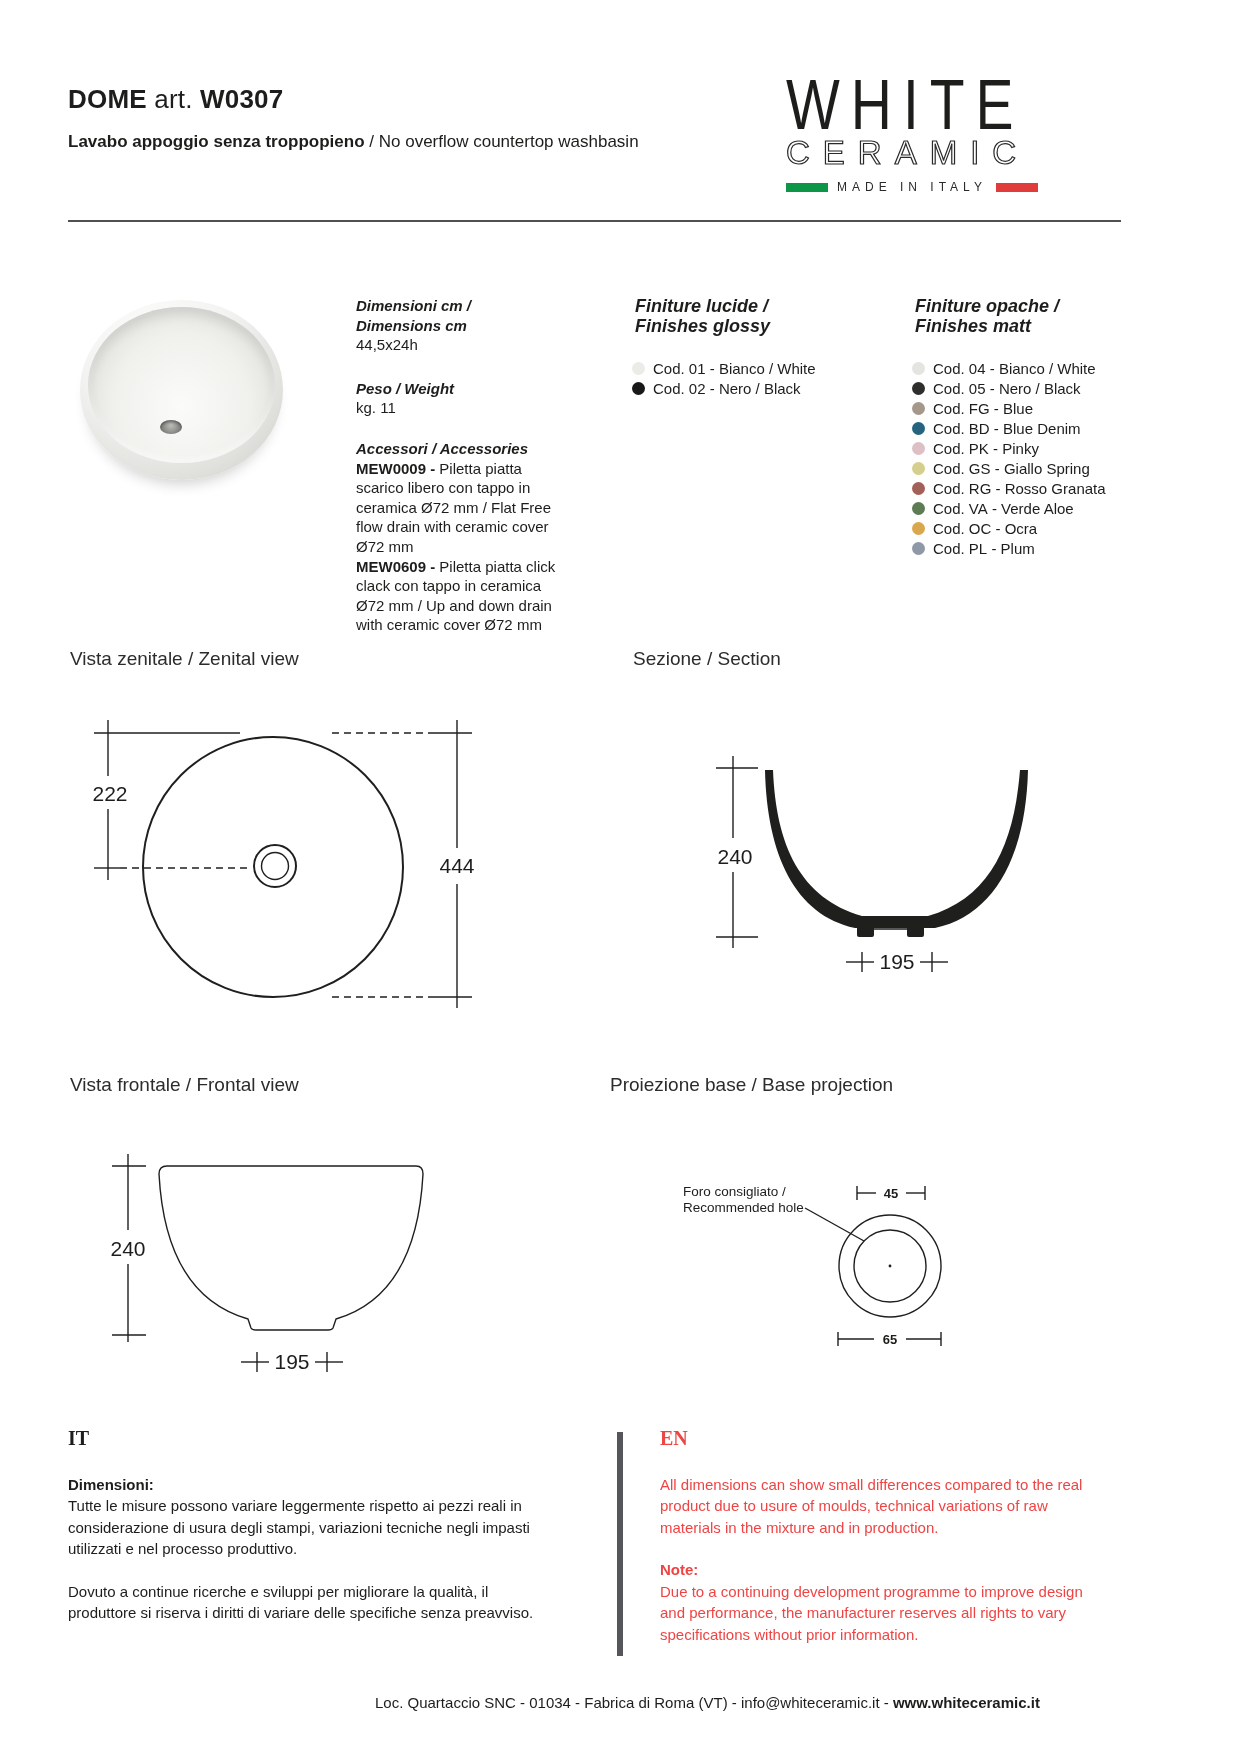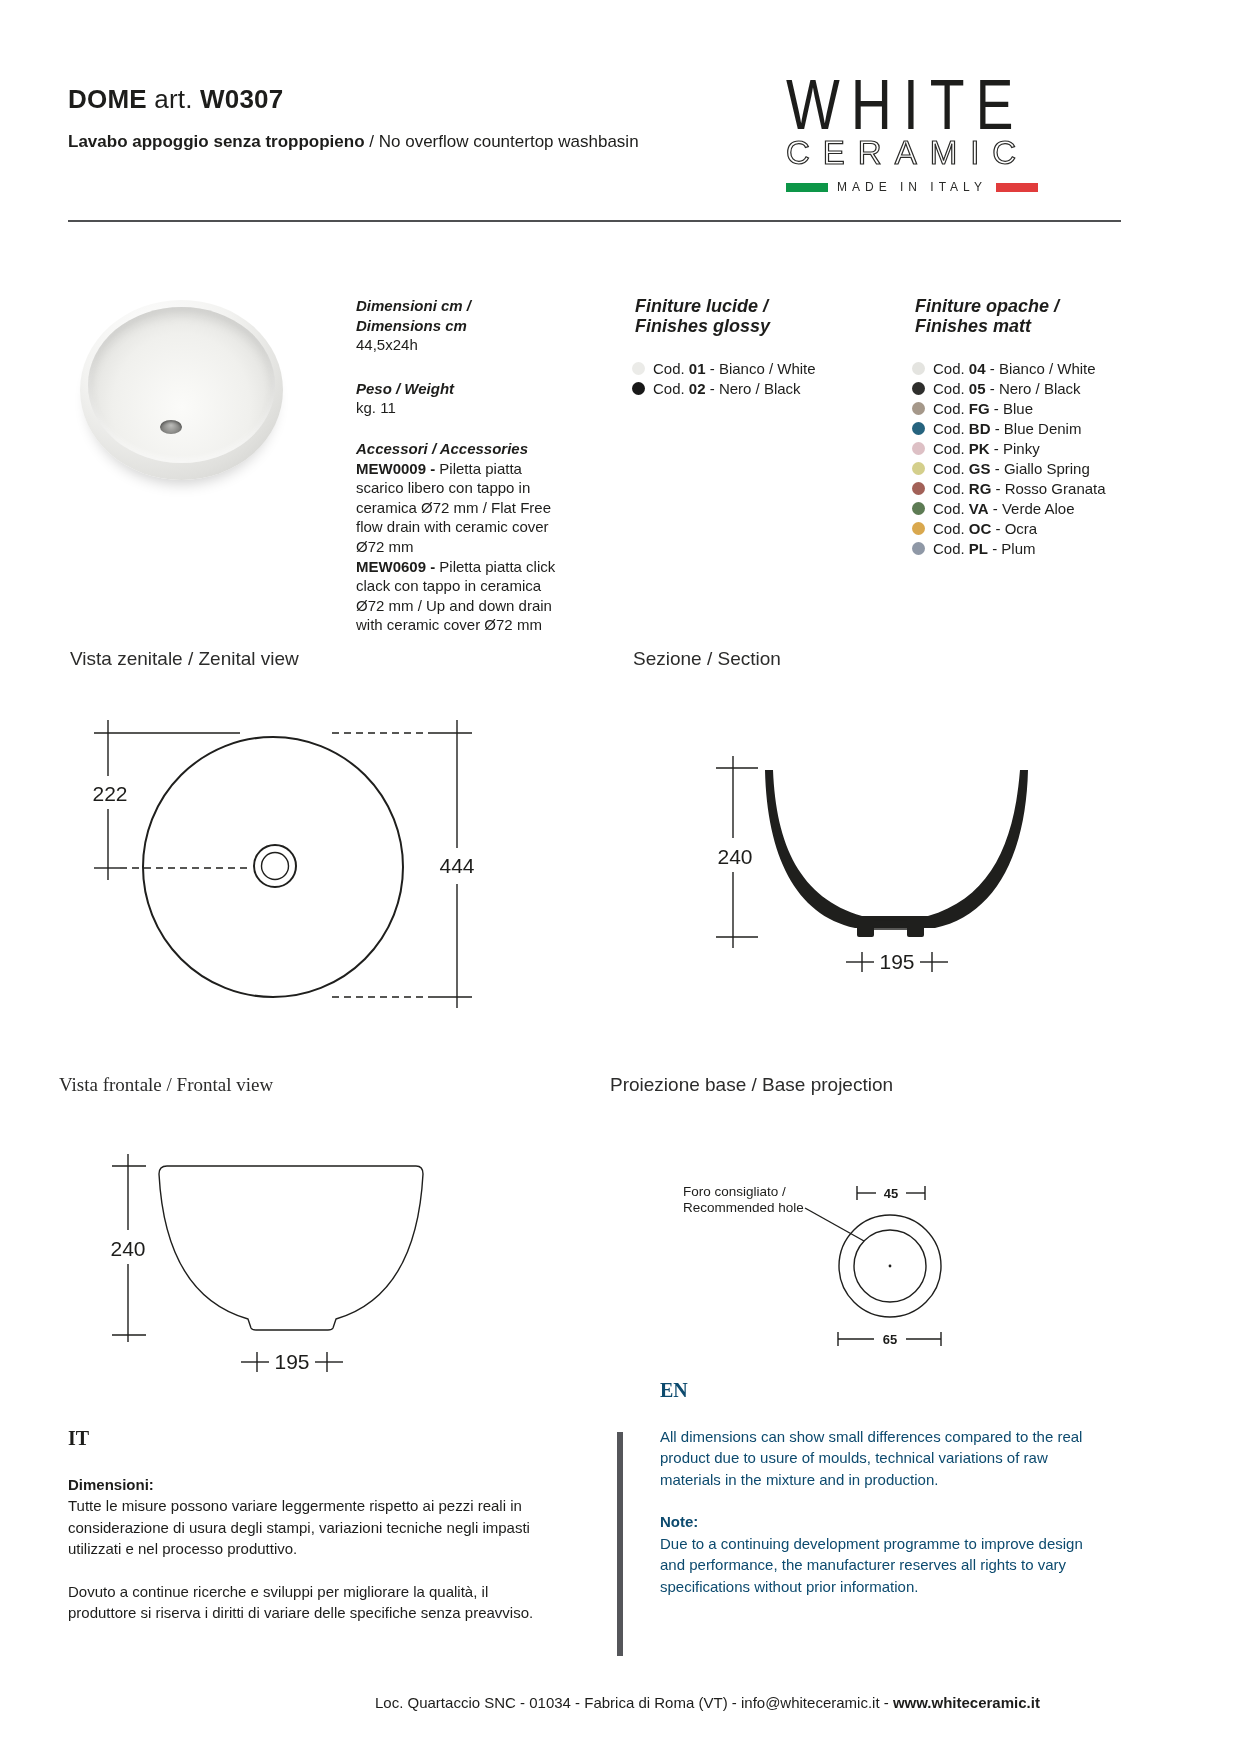--- a/index.html
+++ b/index.html
@@ -32,21 +32,21 @@
 
   
   .fin-title{font-size:18px;line-height:20px;font-weight:bold;font-style:italic;}
   .fin-glossy-title{left:635px;top:296px;}
   .fin-matt-title{left:915px;top:296px;}
   .fin-list{display:flex;flex-direction:column;}
   .fin-glossy-list{left:632px;top:358px;}
   .fin-matt-list{left:912px;top:358px;}
   .fin-row{display:flex;align-items:center;height:20px;font-size:15px;white-space:pre;}
   .dot{width:13px;height:13px;border-radius:50%;margin-right:8px;flex:0 0 auto;}
-  .fin-row b{font-weight:bold;}
+  .fin-row b{font-weight:normal;}
 
   
   .photo{left:80px;top:300px;width:205px;height:184px;}
   .photo .bowl-body{position:absolute;left:0;top:0;width:203px;height:180px;border-radius:50%;
     background:radial-gradient(circle at 38% 26%,#ffffff 0%,#f3f3f1 42%,#e0e0dd 72%,#c8c8c5 100%);
     box-shadow:0 12px 14px -8px rgba(0,0,0,.18);}
   .photo .bowl-opening{position:absolute;left:8px;top:7px;width:187px;height:156px;border-radius:50%;
     background:radial-gradient(ellipse at 50% 64%,#fbfbf9 0%,#f0f0ed 52%,#dcdcd9 84%,#c7c7c4 100%);
     box-shadow:inset 0 7px 12px rgba(0,0,0,.10),inset 0 -3px 6px rgba(255,255,255,.65);}
   .photo .bowl-drain{position:absolute;left:80px;top:120px;width:22px;height:14px;border-radius:50%;
@@ -64,21 +64,21 @@
   svg .dash{stroke-width:1.4;fill:none;stroke-dasharray:7 5;}
   svg .fillk{fill:#1f1f1d;stroke:none;}
   svg text{font-family:"Liberation Sans",sans-serif;fill:#1d1d1b;stroke:none;}
   svg .dim{font-size:21px;text-anchor:middle;}
   svg .dim-sm{font-size:13px;font-weight:bold;text-anchor:middle;}
 
   .foro-note{left:683px;top:1184px;font-size:13.5px;line-height:16px;color:#1d1d1b;}
 
   
   .notes-it{left:68px;top:1428px;width:482px;font-size:15px;line-height:21.5px;color:#1d1d1b;}
-  .notes-en{left:660px;top:1380px;width:446px;font-size:15px;line-height:21.5px;color:#0c4a6e;}
+  .notes-en{left:660px;top:1428px;width:446px;font-size:15px;line-height:21.5px;color:#ef4444;}
   .lang{font-size:20px;font-weight:bold;margin:0 0 24px 0;font-family:Liberation Serif, serif;}
   .note-h{font-weight:bold;margin:0;}
   .note-p{margin:0 0 21px 0;}
   .en-bar{left:617px;top:1432px;width:6px;height:224px;background:#55565a;}
 
   
   .footer{left:375px;top:1694px;font-size:15px;white-space:nowrap;}
   .footer b{font-weight:bold;}
 </style>
 </head>
@@ -147,21 +147,21 @@
     <div class="fin-row"><span class="dot" style="background: rgb(221, 192, 197);"></span><span>Cod. </span><b>PK</b><span> - Pinky</span></div>
     <div class="fin-row"><span class="dot" style="background: rgb(212, 207, 140);"></span><span>Cod. </span><b>GS</b><span> - Giallo Spring</span></div>
     <div class="fin-row"><span class="dot" style="background: rgb(162, 97, 88);"></span><span>Cod. </span><b>RG</b><span> - Rosso Granata</span></div>
     <div class="fin-row"><span class="dot" style="background: rgb(93, 123, 84);"></span><span>Cod. </span><b>VA</b><span> - Verde Aloe</span></div>
     <div class="fin-row"><span class="dot" style="background: rgb(217, 168, 78);"></span><span>Cod. </span><b>OC</b><span> - Ocra</span></div>
     <div class="fin-row"><span class="dot" style="background: rgb(143, 152, 166);"></span><span>Cod. </span><b>PL</b><span> - Plum</span></div>
   </div>
 
   <div class="abs view-title" style="left:70px;top:648px;">Vista zenitale / Zenital view</div>
   <div class="abs view-title" style="left:633px;top:648px;">Sezione / Section</div>
-  <div class="abs view-title" style="left:59px;top:1074px;font-family:Liberation Serif, serif;">Vista frontale / Frontal view</div>
+  <div class="abs view-title" style="left:70px;top:1074px;">Vista frontale / Frontal view</div>
   <div class="abs view-title" style="left:610px;top:1074px;">Proiezione base / Base projection</div>
 
   <svg style="left:60px;top:690px;" width="480" height="330" viewBox="60 690 480 330">
     <g>
       <circle class="ln2" cx="273" cy="867" r="130"></circle>
       <circle class="ln2" cx="275" cy="866" r="21"></circle>
       <circle class="ln" cx="275" cy="866" r="13.5"></circle>
     </g>
     <g>
       <line class="ln" x1="108" y1="720" x2="108" y2="776"></line>

